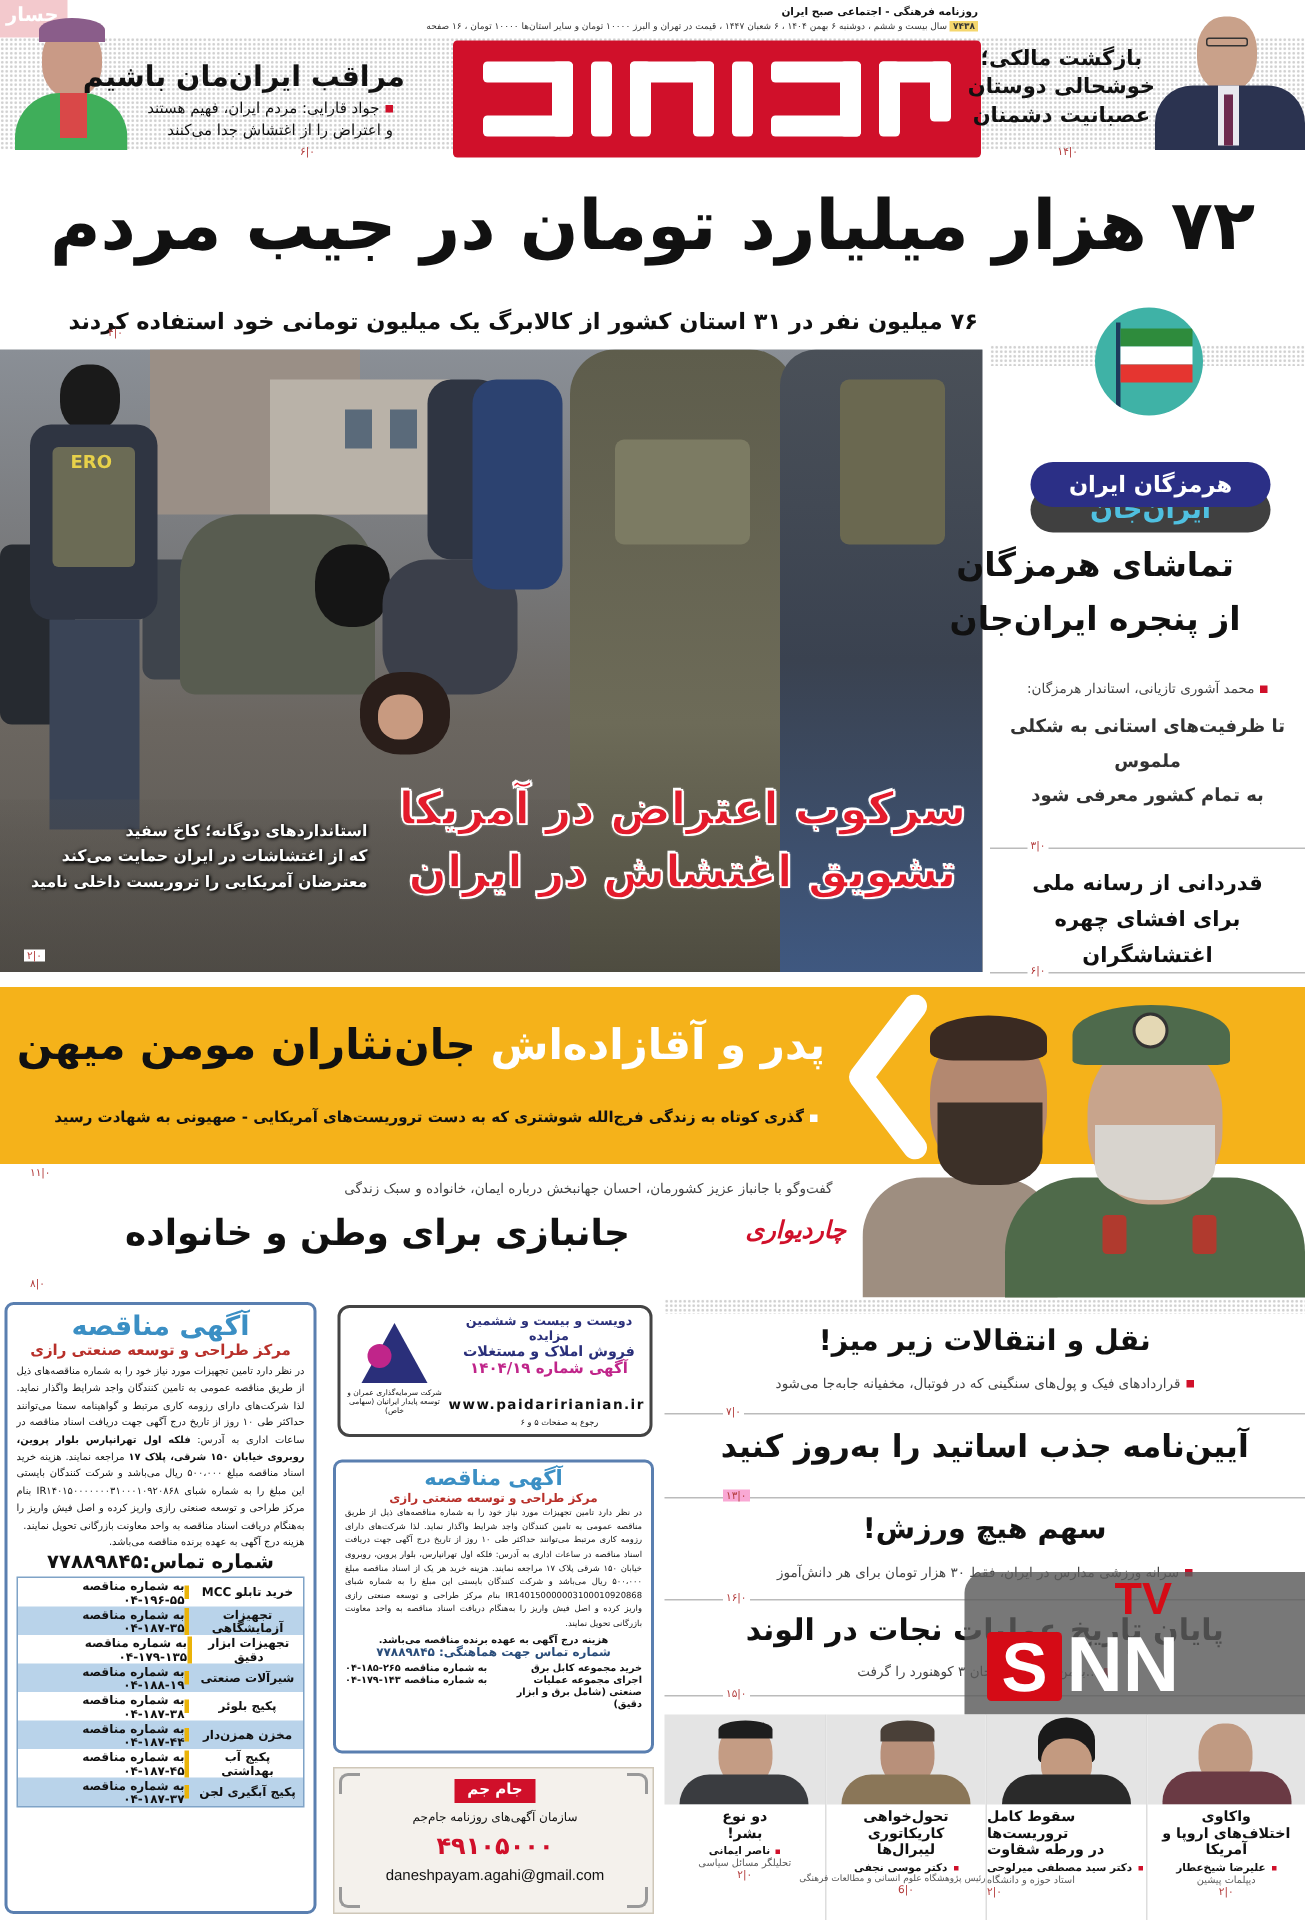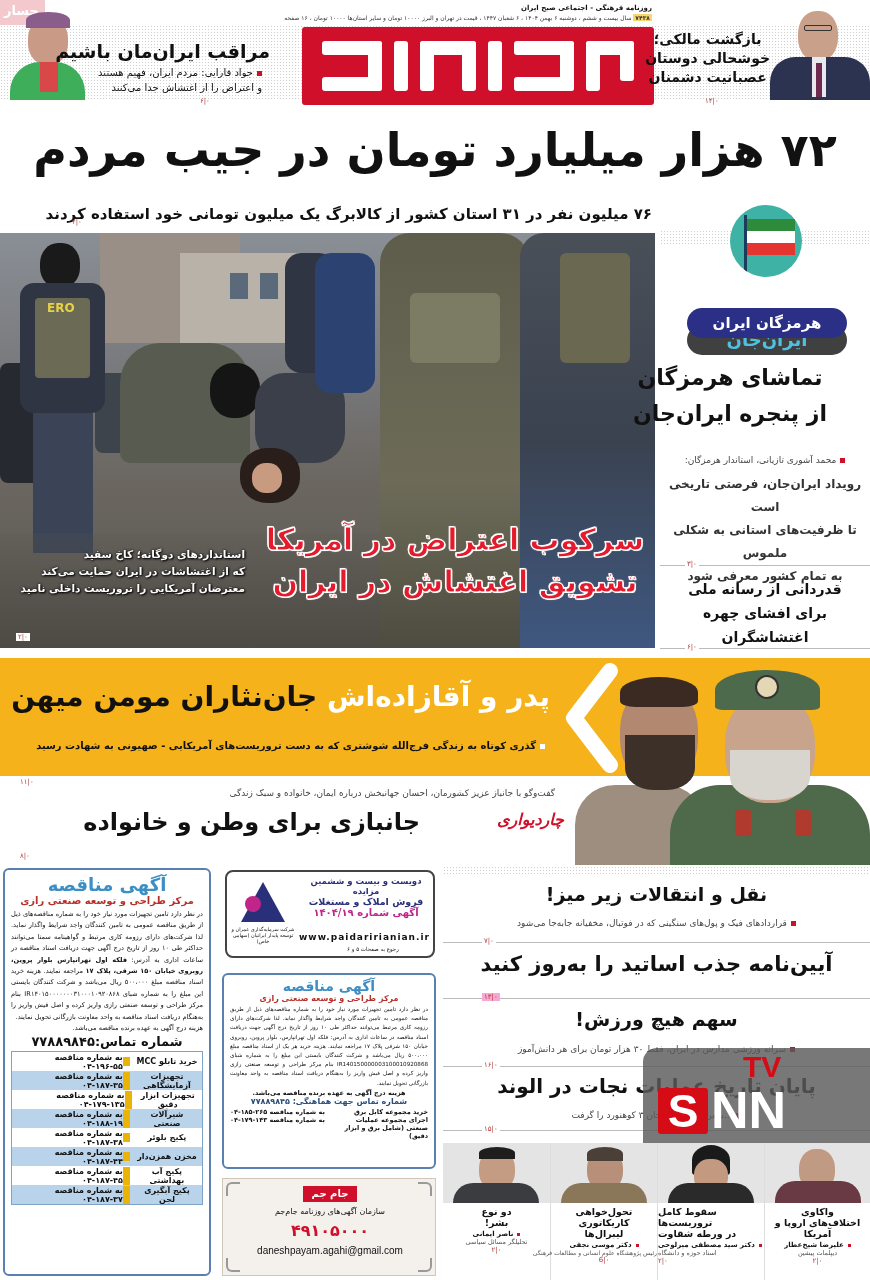--- a/index.html
+++ b/index.html
@@ -10,21 +10,21 @@
   .pref { font-size: 7px; color: #b23a3a; direction: ltr; font-family: "DejaVu Sans", sans-serif; }
   .bullet { display: inline-block; width: 5px; height: 5px; background: #d0102a; margin-left: 4px; vertical-align: middle; }
   .center { text-align: center; }
   .hr { position: absolute; height: 1px; background: #bbb; }
   
   .photo { overflow: hidden; }
   
   .adbox { border: 2px solid #5a7fb0; border-radius: 6px; background: #fff; }
   .adrow { display: flex; justify-content: space-between; font-size: 8px; font-weight: bold; padding: 2px 4px; height: 19px; align-items: center; }
   .adrow:nth-child(even) { background: #b9d3ea; }
-  .adrow .lbl { border-left: 7px solid #eab308; padding-left: 6px; width: 78px; text-align: center; }
+  .adrow .lbl { border-left: 3px solid #eab308; padding-left: 6px; width: 78px; text-align: center; }
 </style>
 </head>
 <body>
 
 <div class="abs dotted" style="left:0;top:25px;width:870px;height:75px;"></div>
 
 <div class="abs" style="left:0;top:0;width:300px;height:105px;">
   <div class="abs" style="left:0;top:0;width:45px;height:25px;background:#f3c9cd;">
     <span style="position:absolute;left:4px;top:3px;color:#fff;font-weight:bold;font-size:13px;">جسار</span>
   </div>
@@ -152,21 +152,20 @@
 </div>
 
 <div class="abs center" style="left:625px;top:360px;width:210px;font-size:22px;font-weight:bold;line-height:36px;">
   <div>تماشای هرمزگان</div>
   <div>از پنجره ایران‌جان</div>
 </div>
 <div class="abs center" style="left:660px;top:455px;width:210px;font-size:9px;color:#444;">
   <span class="bullet"></span><span>محمد آشوری تازیانی، استاندار هرمزگان:</span>
 </div>
 <div class="abs center" style="left:660px;top:473px;width:210px;font-size:12px;font-weight:bold;line-height:23px;color:#333;">
-  <div>رویداد ایران‌جان، فرصتی تاریخی است</div>
   <div>تا ظرفیت‌های استانی به شکلی ملموس</div>
   <div>به تمام کشور معرفی شود</div>
 </div>
 <div class="hr" style="left:660px;top:565px;width:210px;"></div>
 <div class="abs pref" style="left:685px;top:560px;background:#fff;padding:0 2px;">۳|۰</div>
 <div class="abs center" style="left:660px;top:577px;width:210px;font-size:14px;font-weight:bold;line-height:24px;">
   <div>قدردانی از رسانه ملی</div>
   <div>برای افشای چهره اغتشاشگران</div>
 </div>
 <div class="hr" style="left:660px;top:648px;width:210px;"></div>

